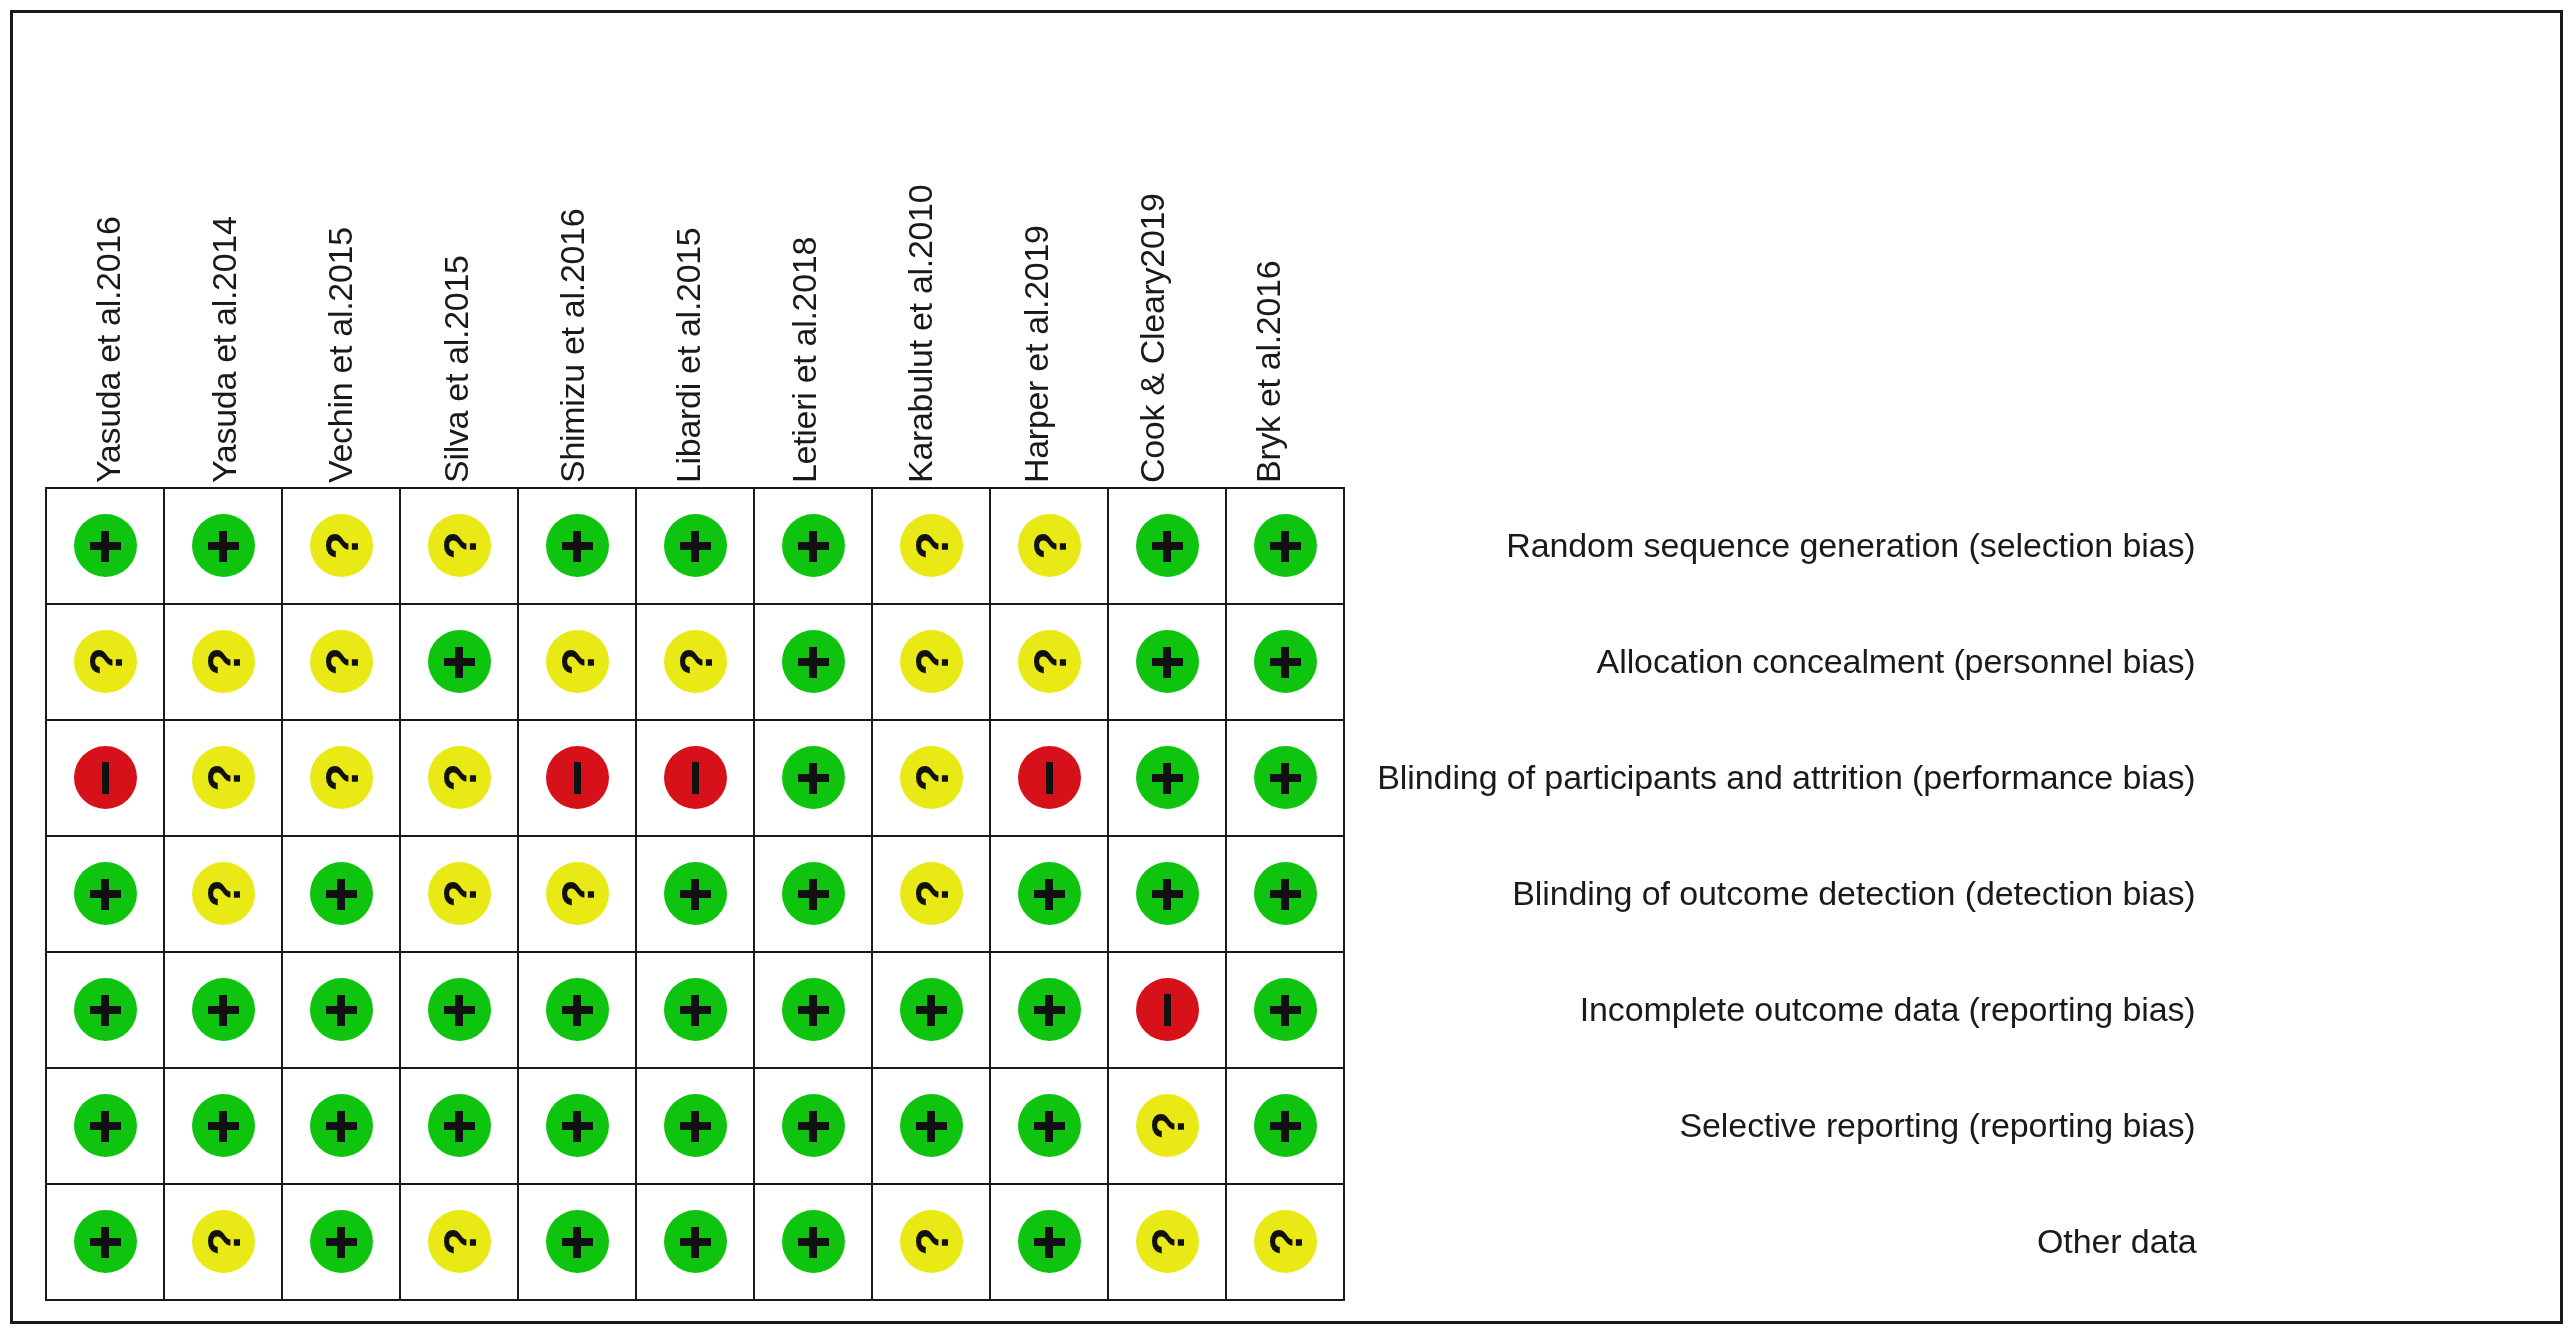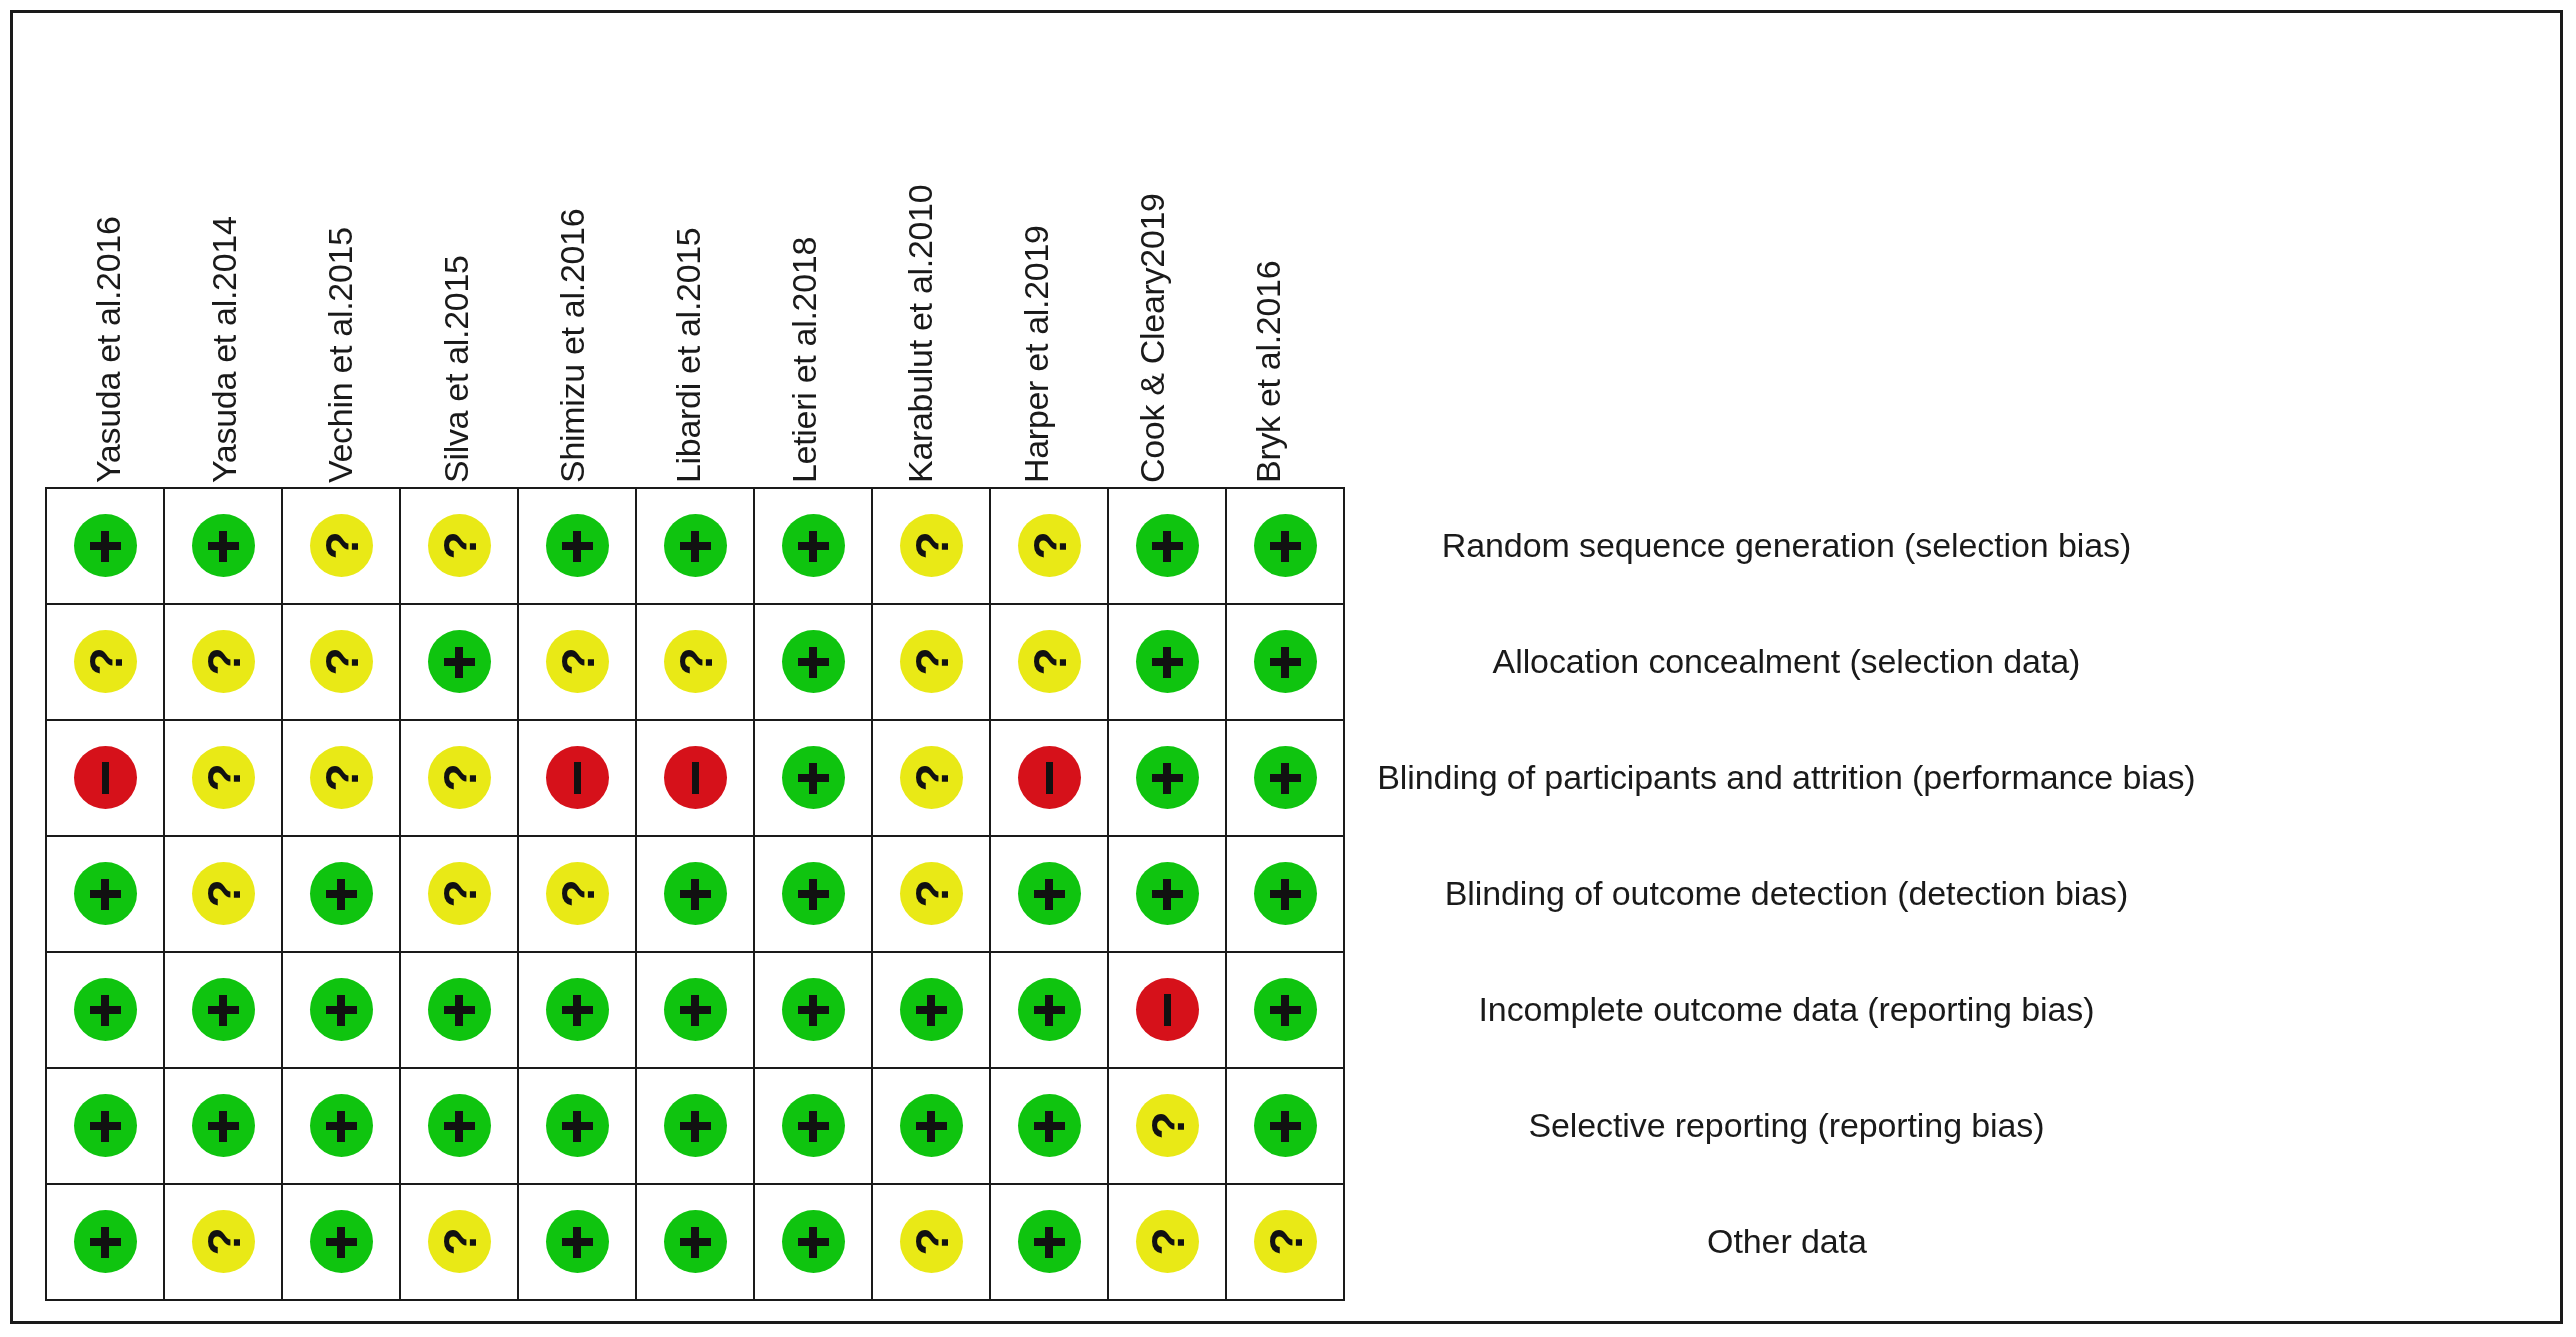--- a/index.html
+++ b/index.html
@@ -70,21 +70,21 @@
     height: 114px;
     border: 2.2px solid #1a1a1a;
     padding: 0;
     text-align: center;
     vertical-align: middle;
     background: #ffffff;
   }
   #matrix td.rowlabel {
     border: none;
     padding: 0 0 0 32px;
-    text-align: center;
+    text-align: right;
     vertical-align: middle;
     font-size: 34px;
     color: #1a1a1a;
     white-space: nowrap;
     letter-spacing: -0.1px;
   }
 
   
   .judgement {
     display: inline-block;
@@ -204,21 +204,21 @@
             <td class="cell"><span class="judgement unclear" title="unclear"><span class="glyph">?</span></span></td>
             <td class="cell"><span class="judgement unclear" title="unclear"><span class="glyph">?</span></span></td>
             <td class="cell"><span class="judgement low" title="low"></span></td>
             <td class="cell"><span class="judgement unclear" title="unclear"><span class="glyph">?</span></span></td>
             <td class="cell"><span class="judgement unclear" title="unclear"><span class="glyph">?</span></span></td>
             <td class="cell"><span class="judgement low" title="low"></span></td>
             <td class="cell"><span class="judgement unclear" title="unclear"><span class="glyph">?</span></span></td>
             <td class="cell"><span class="judgement unclear" title="unclear"><span class="glyph">?</span></span></td>
             <td class="cell"><span class="judgement low" title="low"></span></td>
             <td class="cell"><span class="judgement low" title="low"></span></td>
-            <td class="rowlabel">Allocation concealment (selection data)</td>
+            <td class="rowlabel">Allocation concealment (personnel bias)</td>
           </tr>
           <tr>
             <td class="cell"><span class="judgement high" title="high"></span></td>
             <td class="cell"><span class="judgement unclear" title="unclear"><span class="glyph">?</span></span></td>
             <td class="cell"><span class="judgement unclear" title="unclear"><span class="glyph">?</span></span></td>
             <td class="cell"><span class="judgement unclear" title="unclear"><span class="glyph">?</span></span></td>
             <td class="cell"><span class="judgement high" title="high"></span></td>
             <td class="cell"><span class="judgement high" title="high"></span></td>
             <td class="cell"><span class="judgement low" title="low"></span></td>
             <td class="cell"><span class="judgement unclear" title="unclear"><span class="glyph">?</span></span></td>

